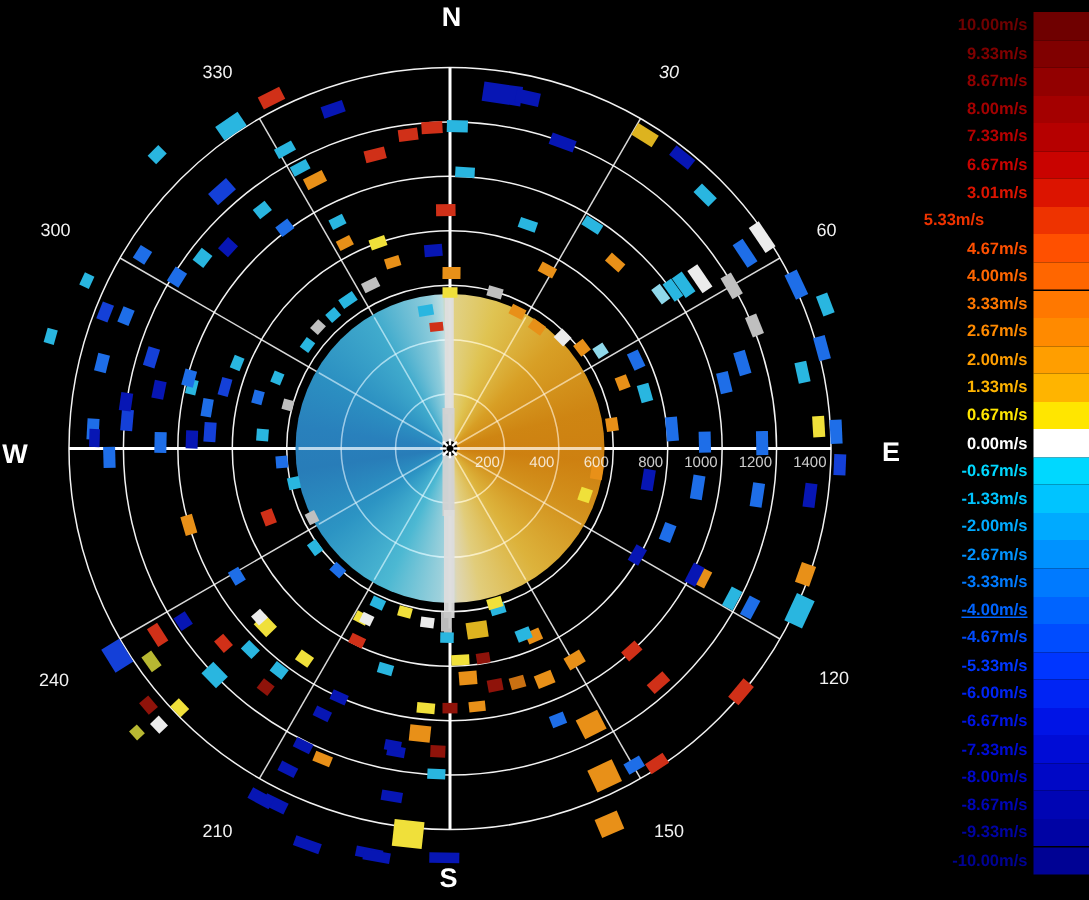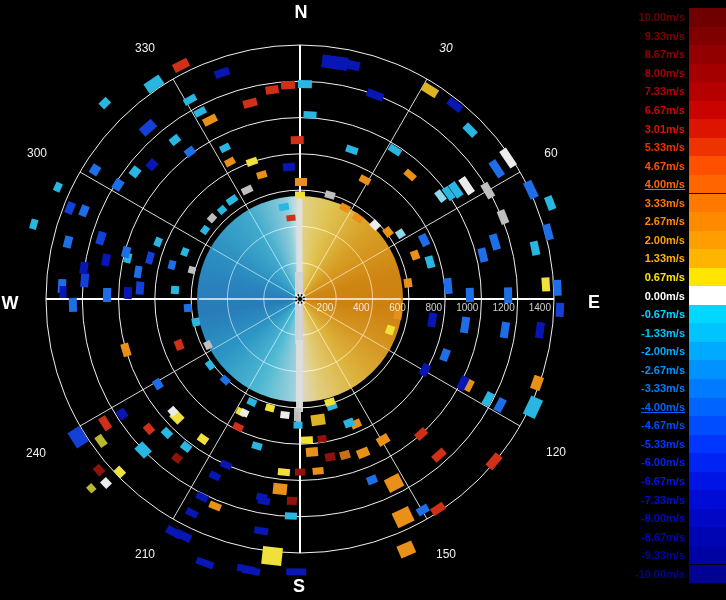--- a/index.html
+++ b/index.html
@@ -293,25 +293,25 @@
       <div class="cb-lab" style="top: 54.375px; left: 0px; color: rgb(146, 0, 0);">8.67m/s</div>
       <div class="cb-seg" style="top: 63.65px; height: 18.55px; background: rgb(164, 0, 0);"></div>
       <div class="cb-lab" style="top: 72.925px; left: 0px; color: rgb(164, 0, 0);">8.00m/s</div>
       <div class="cb-seg" style="top: 82.2px; height: 18.55px; background: rgb(182, 0, 0);"></div>
       <div class="cb-lab" style="top: 91.475px; left: 0px; color: rgb(182, 0, 0);">7.33m/s</div>
       <div class="cb-seg" style="top: 100.75px; height: 18.55px; background: rgb(201, 3, 0);"></div>
       <div class="cb-lab" style="top: 110.025px; left: 0px; color: rgb(201, 3, 0);">6.67m/s</div>
       <div class="cb-seg" style="top: 119.3px; height: 18.55px; background: rgb(220, 20, 0);"></div>
       <div class="cb-lab" style="top: 128.575px; left: 0px; color: rgb(220, 20, 0);">3.01m/s</div>
       <div class="cb-seg" style="top: 137.85px; height: 18.55px; background: rgb(238, 51, 0);"></div>
-      <div class="cb-lab" style="top: 147.125px; left: 0px; color: rgb(238, 51, 0);">5.33m/s</div>
+      <div class="cb-lab" style="top: 147.125px; left: 0px; color: rgb(238, 51, 0); text-align: center;">5.33m/s</div>
       <div class="cb-seg" style="top: 156.4px; height: 18.55px; background: rgb(255, 80, 0);"></div>
       <div class="cb-lab" style="top: 165.675px; left: 0px; color: rgb(255, 80, 0);">4.67m/s</div>
       <div class="cb-seg" style="top: 174.95px; height: 18.55px; background: rgb(255, 102, 0);"></div>
-      <div class="cb-lab" style="top: 184.225px; left: 0px; color: rgb(255, 102, 0); text-decoration: underline;">4.00m/s</div>
+      <div class="cb-lab" style="top: 184.225px; left: 0px; color: rgb(255, 102, 0);">4.00m/s</div>
       <div class="cb-seg" style="top: 193.5px; height: 18.55px; background: rgb(255, 120, 0);"></div>
       <div class="cb-lab" style="top: 202.775px; left: 0px; color: rgb(255, 120, 0);">3.33m/s</div>
       <div class="cb-seg" style="top: 212.05px; height: 18.55px; background: rgb(255, 138, 0);"></div>
       <div class="cb-lab" style="top: 221.325px; left: 0px; color: rgb(255, 138, 0);">2.67m/s</div>
       <div class="cb-seg" style="top: 230.6px; height: 18.55px; background: rgb(255, 158, 0);"></div>
       <div class="cb-lab" style="top: 239.875px; left: 0px; color: rgb(255, 158, 0);">2.00m/s</div>
       <div class="cb-seg" style="top: 249.15px; height: 18.55px; background: rgb(255, 180, 0);"></div>
       <div class="cb-lab" style="top: 258.425px; left: 0px; color: rgb(255, 180, 0);">1.33m/s</div>
       <div class="cb-seg" style="top: 267.7px; height: 18.55px; background: rgb(255, 230, 0);"></div>
       <div class="cb-lab" style="top: 276.975px; left: 0px; color: rgb(255, 230, 0);">0.67m/s</div>

